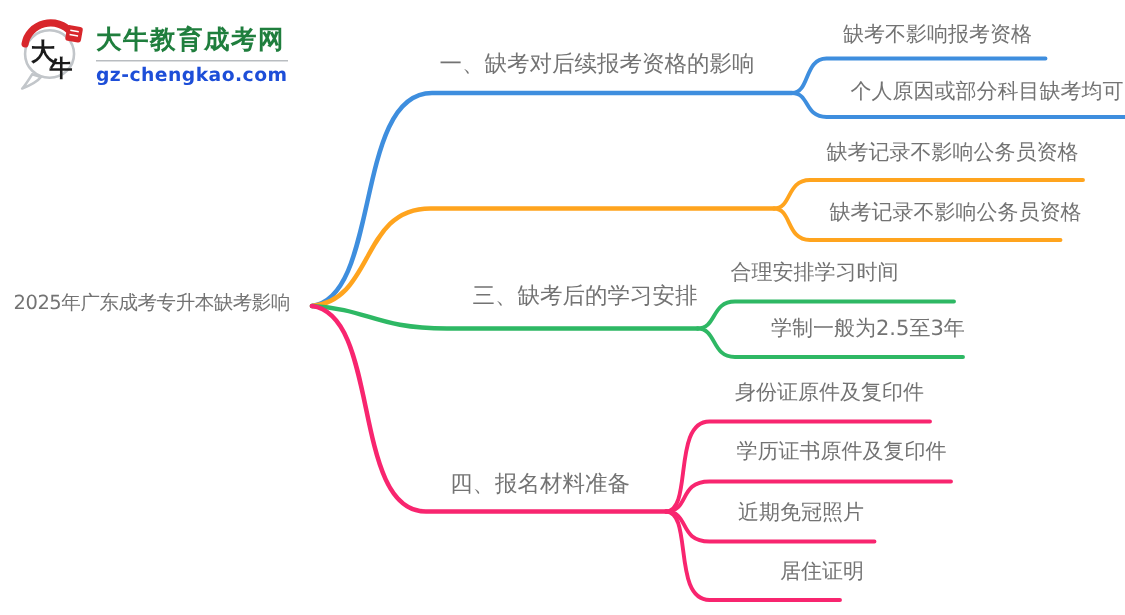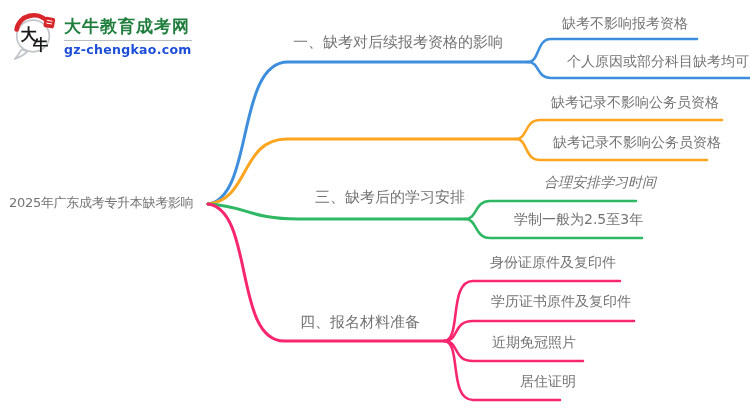--- a/index.html
+++ b/index.html
@@ -80,21 +80,21 @@
   <div class="node central" style="left:9px;top:195px;">2025年广东成考专升本缺考影响</div>
 
   <div class="node branch-label" style="left:293px;top:33px;text-align:right;">一、缺考对后续报考资格的影响</div>
   <div class="node child-label" style="left:562px;top:15px;">缺考不影响报考资格</div>
   <div class="node child-label" style="left:567px;top:53px;">个人原因或部分科目缺考均可</div>
 
   <div class="node child-label" style="left:551px;top:94px;">缺考记录不影响公务员资格</div>
   <div class="node child-label" style="left:553px;top:134px;">缺考记录不影响公务员资格</div>
 
   <div class="node branch-label" style="left:315px;top:188px;">三、缺考后的学习安排</div>
-  <div class="node child-label" style="left:544px;top:174px;font-style:italic;">合理安排学习时间</div>
+  <div class="node child-label" style="left:487px;top:174px;">合理安排学习时间</div>
   <div class="node child-label" style="left:514px;top:211px;">学制一般为2.5至3年</div>
 
   <div class="node branch-label" style="left:300px;top:313px;">四、报名材料准备</div>
   <div class="node child-label" style="left:490px;top:254px;">身份证原件及复印件</div>
   <div class="node child-label" style="left:491px;top:293px;">学历证书原件及复印件</div>
   <div class="node child-label" style="left:492px;top:334px;">近期免冠照片</div>
   <div class="node child-label" style="left:520px;top:373px;">居住证明</div>
 
 </div>
 

